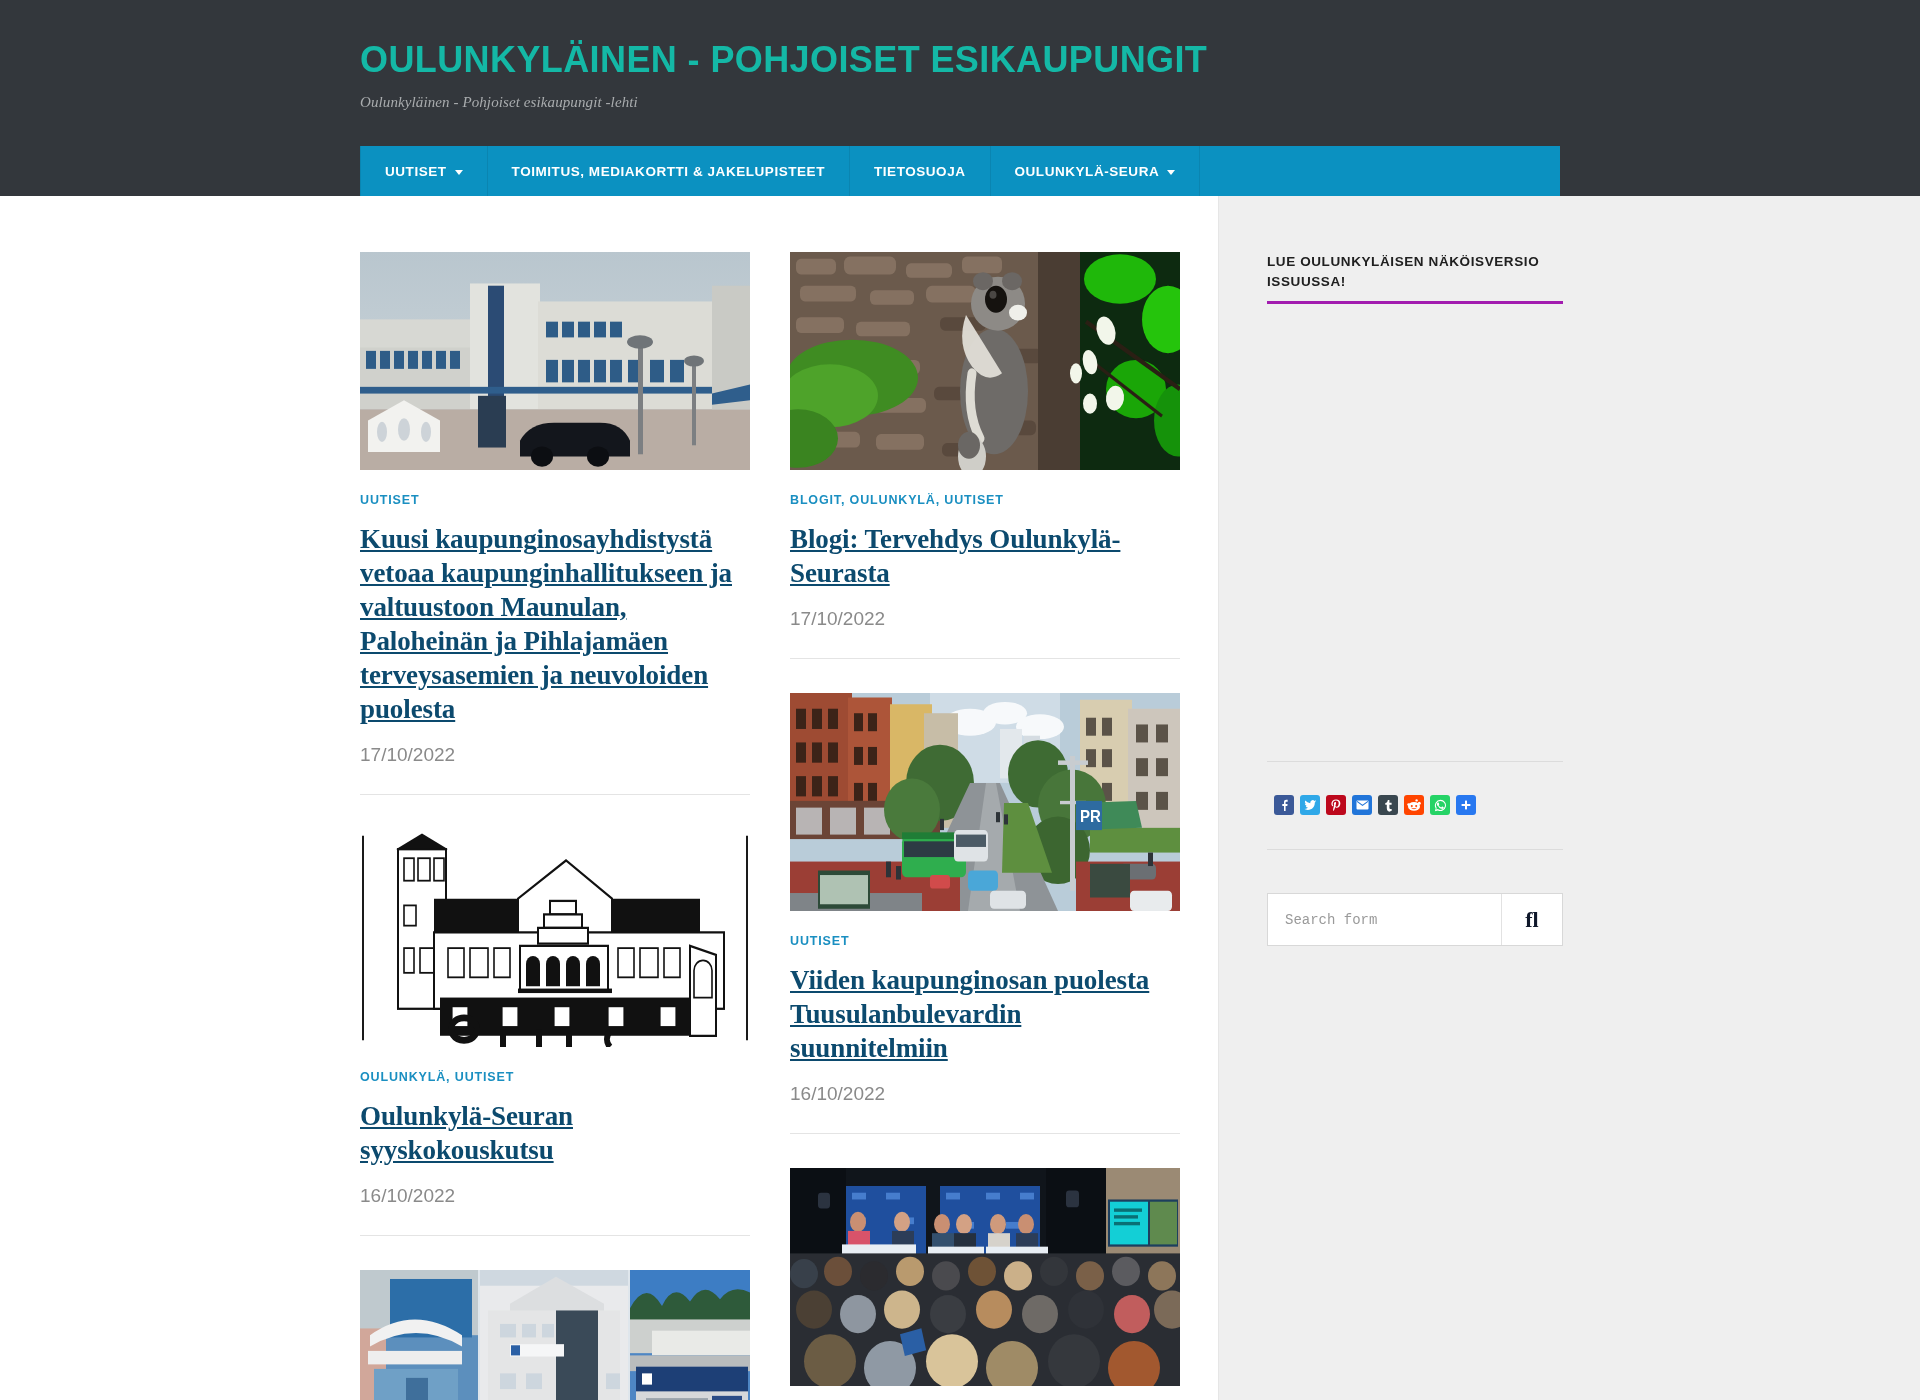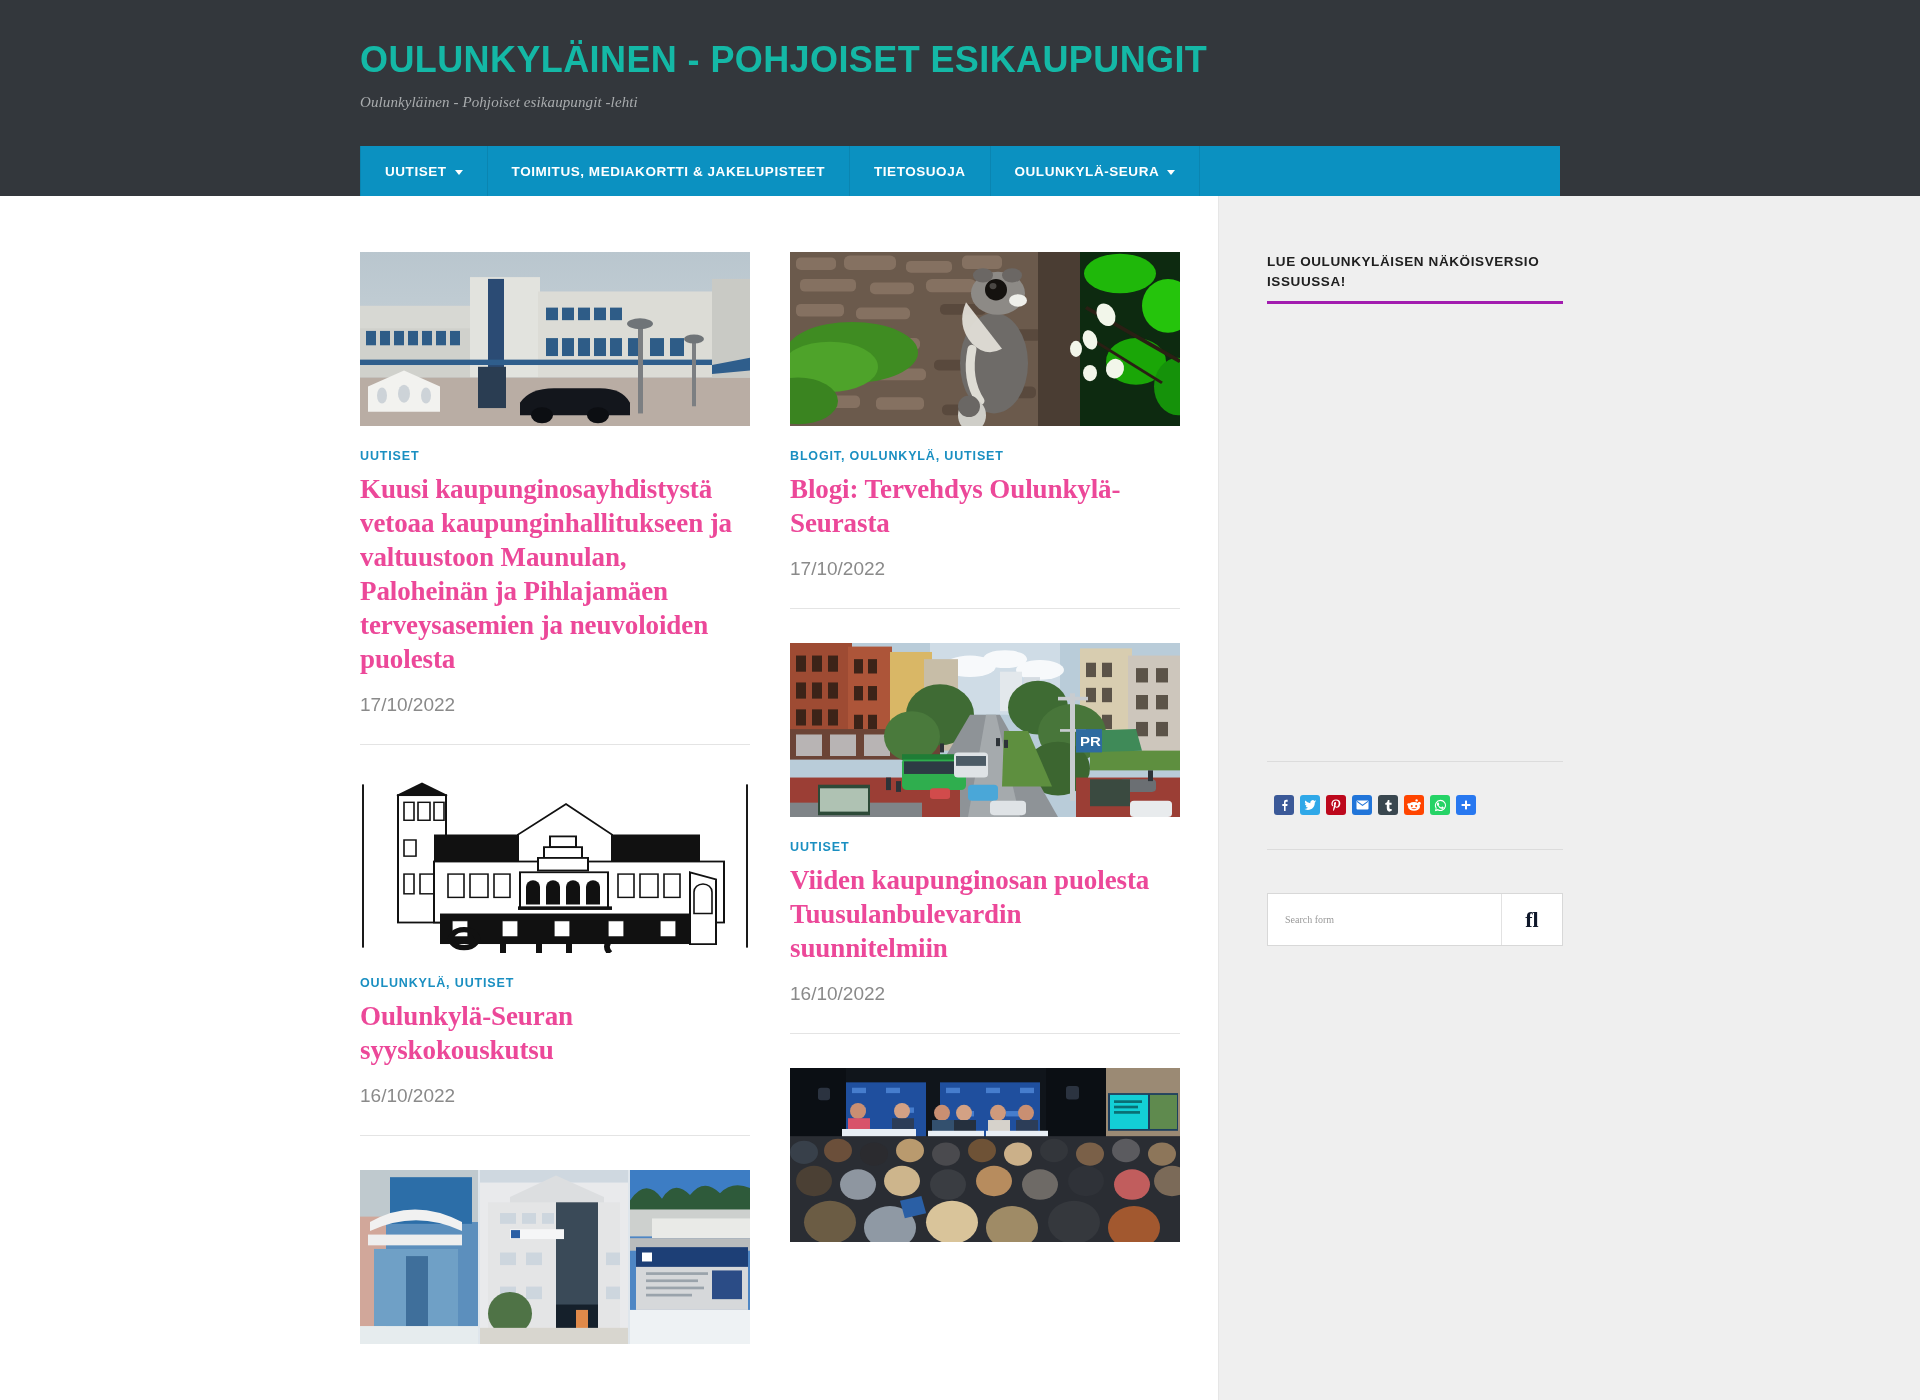--- a/index.html
+++ b/index.html
@@ -120,21 +120,21 @@
   
   .article {
     padding-bottom: 28px;
     border-bottom: 1px solid #e4e4e4;
     margin-bottom: 34px;
   }
   .article.noborder { border-bottom: none; }
 
   .thumb {
     width: 390px;
-    height: 174px;
+    height: 218px;
     overflow: hidden;
     position: relative;
     background: #cfd4d8;
     display: block;
     cursor: pointer;
   }
   .thumb svg { display: block; width: 100%; height: 100%; }
 
   .cat {
     margin-top: 23px;
@@ -144,24 +144,25 @@
     color: #1a8fc1;
     text-transform: uppercase;
     font-family: "Liberation Sans", sans-serif;
     cursor: pointer;
   }
   .title {
     font-family: "Liberation Serif", serif;
     font-weight: bold;
     font-size: 27px;
     line-height: 1.26;
-    color: #ec4899;
-    margin-top: 9px;
+    color: #0c4a6e;
+    margin-top: 15px;
     letter-spacing: -0.1px;
     cursor: pointer;
+    text-decoration: underline;
   }
   .date {
     font-size: 19px;
     color: #8a8a8a;
     margin-top: 18px;
     font-family: "Liberation Sans", sans-serif;
   }
 
   
   .sidebar {
@@ -216,23 +217,23 @@
     height: 53px;
     border: 1px solid #d8d8d8;
     background: #ffffff;
     width: 296px;
   }
   .search-input {
     flex: 1;
     border: none;
     outline: none;
     padding: 12px 17px;
-    font-size: 10px;
+    font-size: 14px;
     color: #555;
-    font-family: Liberation Serif, serif;
+    font-family: Liberation Mono, monospace;
     background: transparent;
   }
   .search-input::placeholder { color: #9a9a9a; }
   .search-btn {
     width: 61px;
     border: none;
     border-left: 1px solid #e2e2e2;
     background: #ffffff;
     cursor: pointer;
     font-family: "Liberation Serif", serif;

